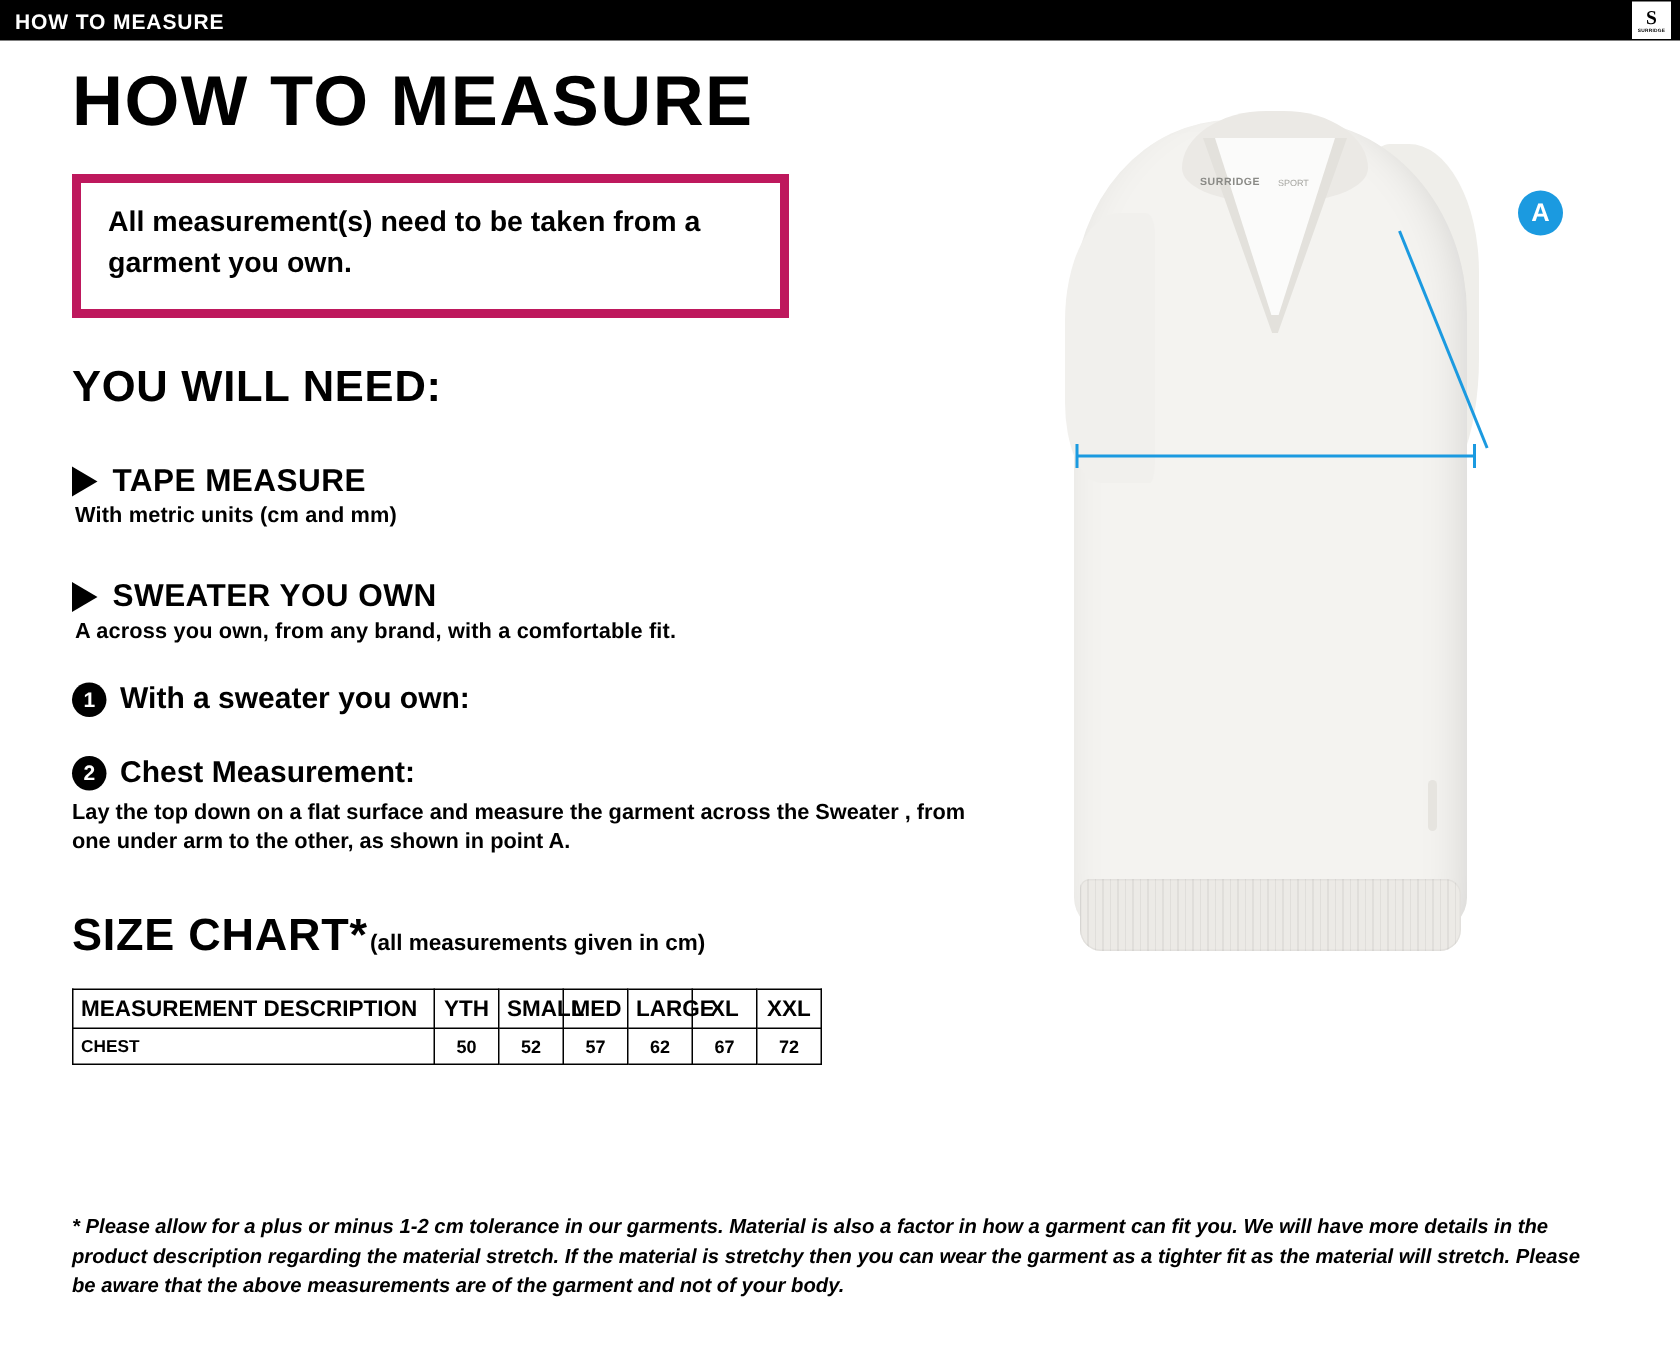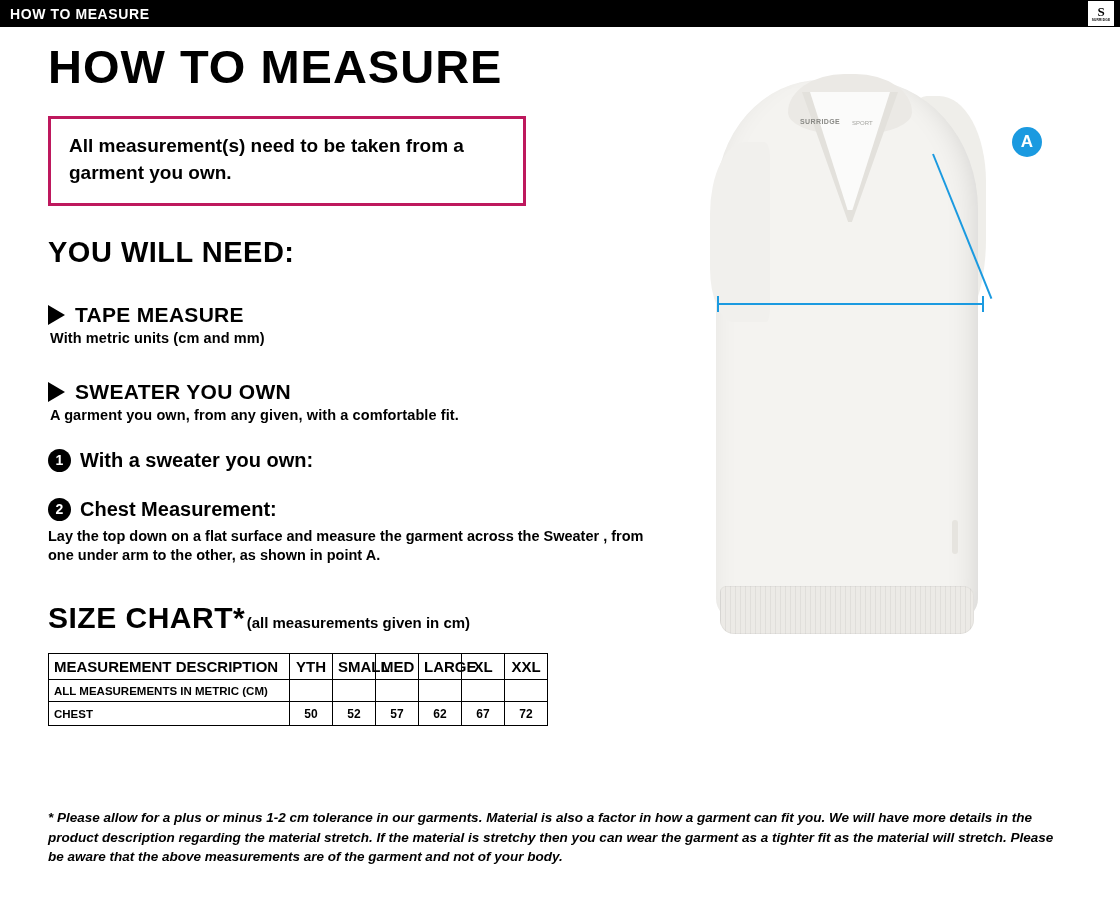--- a/index.html
+++ b/index.html
@@ -70,21 +70,21 @@
     margin: 0;
     font-size: 47px;
     font-weight: bold;
     letter-spacing: 1px;
     line-height: 1.15;
   }
   .callout {
     margin-top: 22px;
     width: 478px;
     box-sizing: border-box;
-    border: 3px solid #be185d;
+    border: 6px solid #be185d;
     padding: 14px 18px 16px 18px;
     font-size: 19px;
     font-weight: bold;
     line-height: 1.42;
   }
   h2.section-title {
     margin: 30px 0 0 0;
     font-size: 29px;
     font-weight: bold;
     letter-spacing: 0.5px;
@@ -407,21 +407,21 @@
       <span class="need-label">TAPE MEASURE</span>
     </div>
     <div class="need-sub indent1">With metric units (cm and mm)</div>
   </div>
 
   <div class="need-item">
     <div class="need-head">
       <span class="tri"></span>
       <span class="need-label">SWEATER YOU OWN</span>
     </div>
-    <div class="need-sub indent2">A garment you own, from any given, with a comfortable fit.</div>
+    <div class="need-sub indent2">A across you own, from any brand, with a comfortable fit.</div>
   </div>
 
   <div class="step">
     <div class="step-head">
       <span class="badge">1</span>
       <span class="step-title">With a sweater you own:</span>
     </div>
   </div>
 
   <div class="step">
@@ -444,29 +444,20 @@
         <th class="desc">MEASUREMENT DESCRIPTION</th>
         <th>YTH</th>
         <th>SMALL</th>
         <th>MED</th>
         <th>LARGE</th>
         <th>XL</th>
         <th>XXL</th>
       </tr>
     </thead>
     <tbody>
-      <tr class="metric">
-        <td class="desc">ALL MEASUREMENTS IN METRIC (CM)</td>
-        <td></td>
-        <td></td>
-        <td></td>
-        <td></td>
-        <td></td>
-        <td></td>
-      </tr>
       <tr class="row">
         <td class="desc">CHEST</td>
         <td>50</td>
         <td>52</td>
         <td>57</td>
         <td>62</td>
         <td>67</td>
         <td>72</td>
       </tr>
     </tbody>

